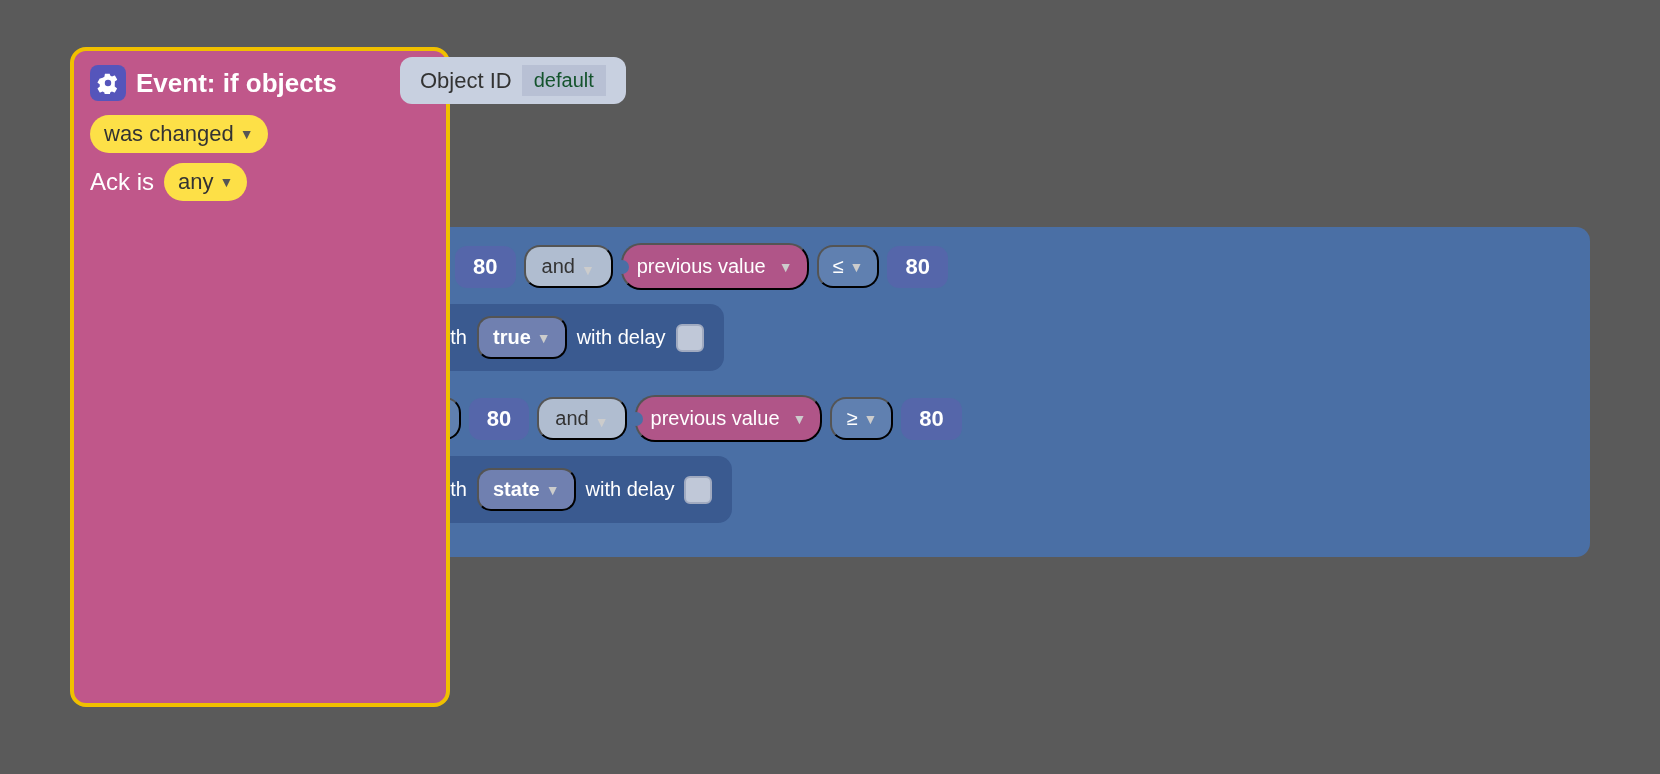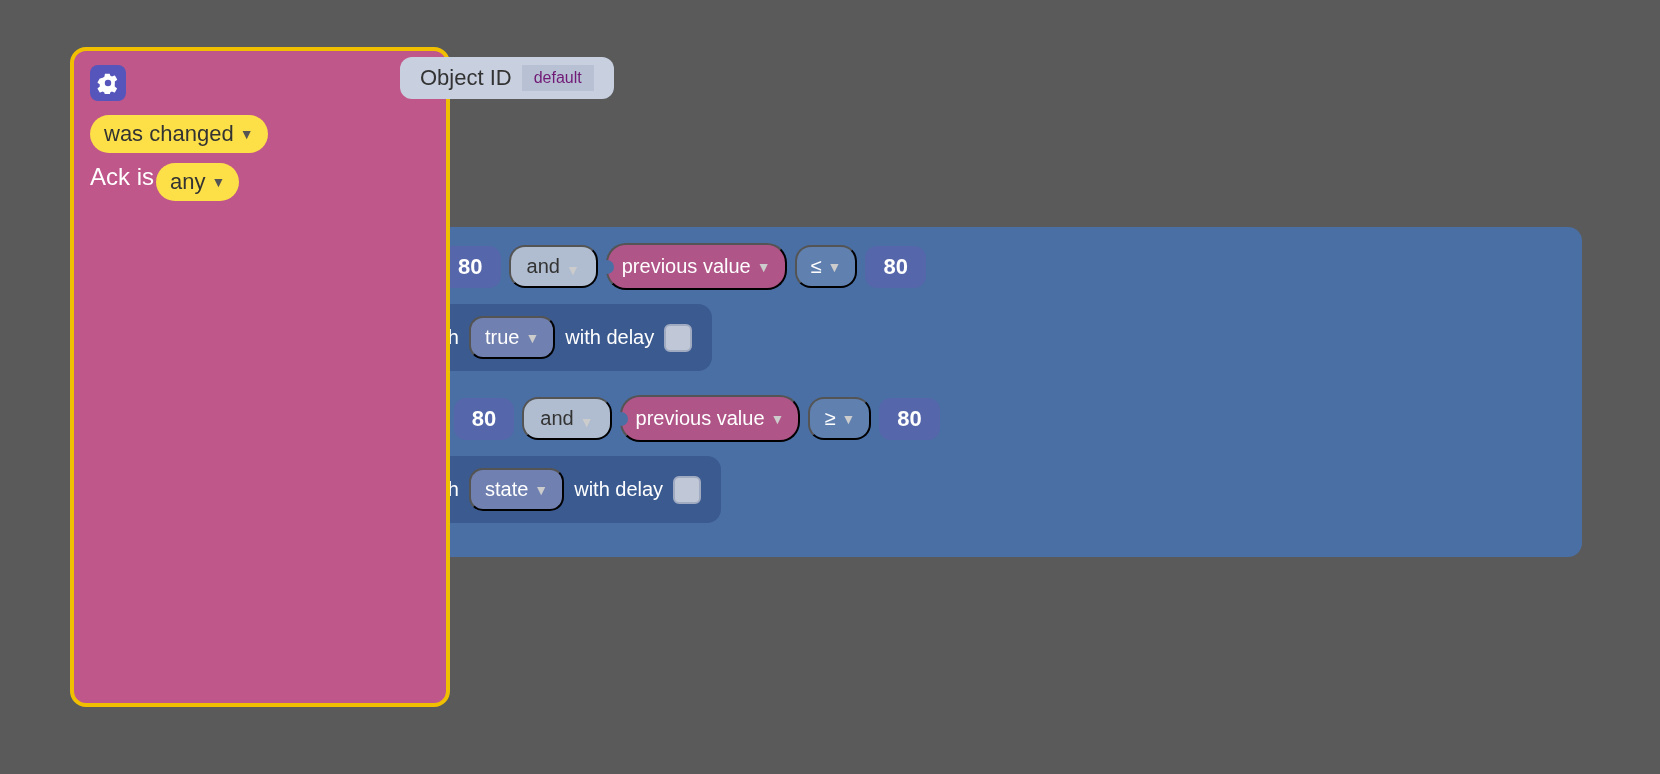--- a/index.html
+++ b/index.html
@@ -81,21 +81,22 @@
       font-size: 14px;
       color: #555;
     }
 
     .event-row {
       margin-bottom: 10px;
     }
 
     .ack-row {
       display: flex;
-      gap: 2px;
+      align-items: center;
+      gap: 10px;
     }
 
     .ack-label {
       color: white;
       font-size: 24px;
     }
 
     
     .object-id-badge {
       position: absolute;
@@ -109,29 +110,29 @@
       z-index: 20;
       display: flex;
       align-items: center;
       gap: 10px;
     }
 
     .object-id-value {
       background: #b8c0d4;
       border-radius: 0;
       padding: 4px 12px;
-      font-size: 16px;
-      color: #701a75;
+      font-size: 20px;
+      color: #14532d;
     }
 
     
     .inner-block {
       position: absolute;
       top: 200px;
-      left: 72px;
+      left: 80px;
       width: 1460px;
       background: #4a6fa5;
       border-radius: 14px;
       padding: 16px 20px 20px 20px;
       z-index: 5;
     }
 
     
     .if-section {
       display: flex;
@@ -167,21 +168,21 @@
       display: flex;
       align-items: center;
       gap: 8px;
       flex-wrap: wrap;
     }
 
     
     .condition-pill {
       display: inline-flex;
       align-items: center;
-      gap: 6px;
+      gap: 13px;
       background: #b05588;
       border-radius: 20px;
       padding: 10px 14px;
       font-size: 20px;
       color: white;
       cursor: pointer;
       position: relative;
       text-align: center;
     }
 
@@ -275,20 +276,21 @@
     .true-pill {
       display: inline-flex;
       align-items: center;
       gap: 6px;
       background: #7080b0;
       border-radius: 14px;
       padding: 8px 14px;
       font-size: 20px;
       color: white;
       cursor: pointer;
+      font-weight: bold;
     }
 
     .delay-box {
       width: 28px;
       height: 28px;
       background: #c0c8d8;
       border-radius: 6px;
       border: 2px solid #a0aac0;
     }
 
@@ -324,20 +326,21 @@
     <span class="object-id-value">default</span>
   </div>
 
   <div class="event-block">
     <div class="event-header">
       <div class="gear-icon-box">
         <svg viewBox="0 0 24 24" xmlns="http://www.w3.org/2000/svg">
           <path d="M12 15.5A3.5 3.5 0 0 1 8.5 12 3.5 3.5 0 0 1 12 8.5a3.5 3.5 0 0 1 3.5 3.5 3.5 3.5 0 0 1-3.5 3.5m7.43-2.92c.04-.34.07-.69.07-1.08s-.03-.74-.07-1.08l2.32-1.82c.21-.16.27-.45.13-.68l-2.2-3.82c-.13-.23-.42-.32-.65-.23l-2.74 1.1c-.57-.44-1.18-.81-1.86-1.08L14 2.42C13.95 2.18 13.73 2 13.47 2h-4.4c-.26 0-.48.18-.53.42L8.07 5.1C7.39 5.37 6.78 5.74 6.21 6.18L3.47 7.08c-.24-.09-.52 0-.65.23L.62 11.13c-.14.23-.08.52.13.68l2.32 1.82c-.04.34-.07.69-.07 1.08s.03.74.07 1.08l-2.32 1.82c-.21.16-.27.45-.13.68l2.2 3.82c.13.23.42.32.65.23l2.74-1.1c.57.44 1.18.81 1.86 1.08l.41 2.68c.05.24.27.42.53.42h4.4c.26 0 .48-.18.53-.42l.41-2.68c.68-.27 1.29-.64 1.86-1.08l2.74 1.1c.24.09.52 0 .65-.23l2.2-3.82c.14-.23.08-.52-.13-.68l-2.32-1.82z"></path>
         </svg>
       </div>
+      <span class="event-title">Event: if objects</span>
     </div>
 
     <div class="event-row">
       <button class="pill-btn">
         <span>was changed</span>
         <span class="arrow">▼</span>
       </button>
     </div>
 
     <div class="ack-row">

